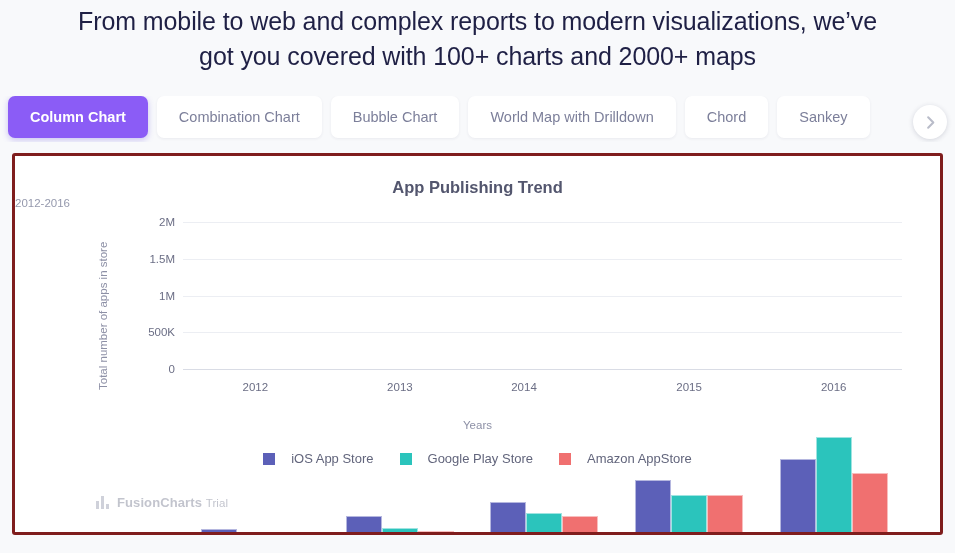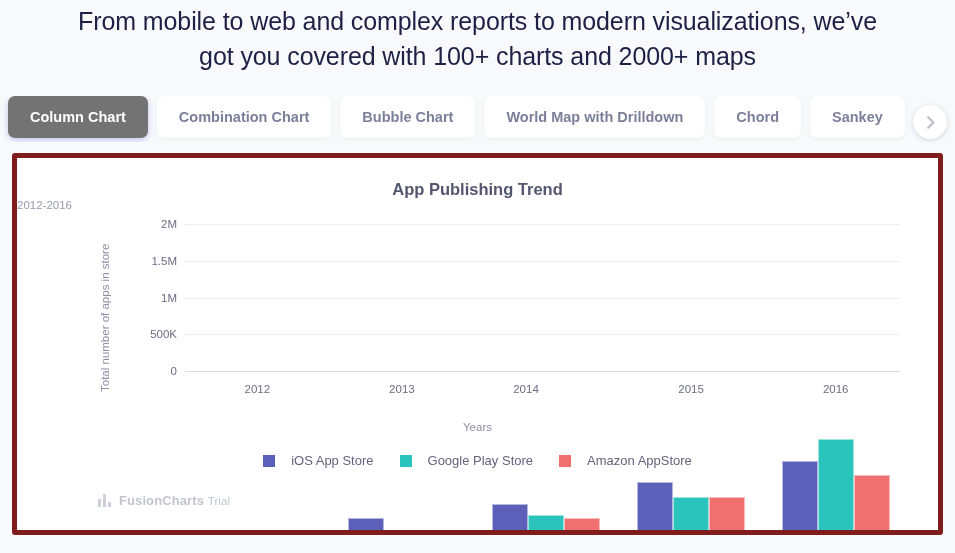--- a/index.html
+++ b/index.html
@@ -47,27 +47,27 @@
   .tab {
     display: flex;
     align-items: center;
     justify-content: center;
     padding: 0 22px;
     height: 42px;
     background: #ffffff;
     border-radius: 7px;
     color: #7c7f9a;
     font-size: 14.5px;
-    font-weight: 700;
+    font-weight: 400;
     box-shadow: 0 1px 3px rgba(40,45,80,0.07);
     cursor: pointer;
     flex: 0 0 auto;
   }
   .tab.active {
-    background: #737373;
+    background: #8b5cf6;
     color: #ffffff;
     font-weight: bold;
     box-shadow: 0 2px 6px rgba(106,84,224,0.33);
   }
   .scroll-next {
     position: absolute;
     right: 8px;
     top: 9px;
     width: 34px; height: 34px;
     border-radius: 50%;
@@ -78,21 +78,21 @@
     justify-content: center;
     cursor: pointer;
     z-index: 5;
   }
   .scroll-next svg { display: block; }
 
   
   .panel {
     margin: 11px 12px 0 12px;
     background: #ffffff;
-    border: 5px solid #7f1d1d;
+    border: 3px solid #7f1d1d;
     border-radius: 3px;
     height: 382px;
     position: relative;
     overflow: hidden;
   }
   .chart-title {
     text-align: center;
     margin-top: 22px;
     font-size: 16.5px;
     font-weight: bold;

